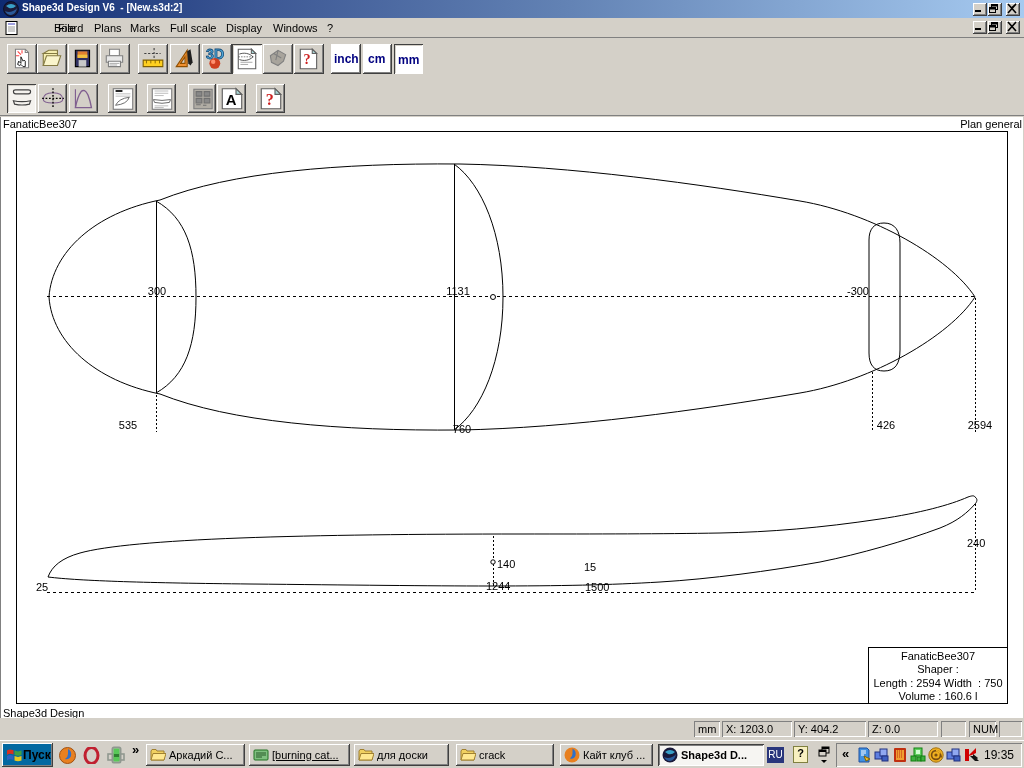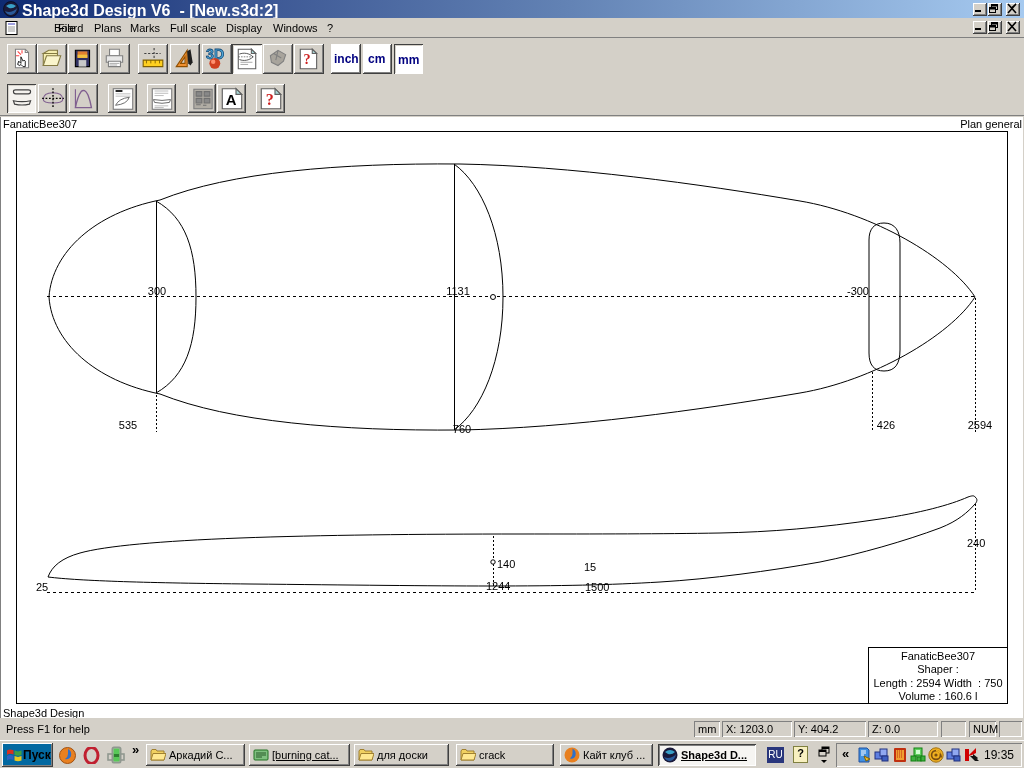--- a/index.html
+++ b/index.html
@@ -18,21 +18,21 @@
 </head>
 <body>
 
 <div class="abs" style="left:0;top:0;width:1024px;height:18px;background:linear-gradient(90deg,#0e2a72 0%,#3c5794 25%,#6282b4 55%,#a6caf0 100%);">
   <svg class="abs" style="left:3px;top:1px" width="16" height="16" viewBox="0 0 16 16">
     <circle cx="8" cy="8" r="7.5" fill="#1a1a3a"></circle>
     <path d="M3 5 Q8 1 13 5 Q10 8 6 7 Z" fill="#3aa0c8"></path>
     <path d="M2 10 Q6 12 10 10 Q13 9 14 7 Q13 13 8 14 Q4 14 2 10 Z" fill="#2a5a9a"></path>
     <circle cx="8" cy="8" r="7.5" fill="none" stroke="#000" stroke-width="0.5"></circle>
   </svg>
-  <span class="abs" style="left:22px;top:2px;color:#fff;font-weight:bold;font-size:16px;">Shape3d Design V6&nbsp; - [New.s3d:2]</span>
+  <span class="abs" style="left:22px;top:2px;color:#fff;font-weight:bold;font-size:10px;">Shape3d Design V6&nbsp; - [New.s3d:2]</span>
   <div class="capbtn" style="left:973px;top:3px;"><svg width="12" height="11" viewBox="0 0 12 11">
         <rect x="2" y="7" width="6" height="2" fill="#000"></rect>
       </svg></div>
   <div class="capbtn" style="left:988px;top:3px;"><svg width="12" height="11" viewBox="0 0 12 11">
         <rect x="3.5" y="1.5" width="6" height="5" fill="none" stroke="#000"></rect>
         <rect x="3.5" y="2" width="6" height="1.5" fill="#000"></rect>
         <rect x="1.5" y="4.5" width="6" height="5" fill="#d4d0c8" stroke="#000"></rect>
         <rect x="1.5" y="5" width="6" height="1.5" fill="#000"></rect>
       </svg></div>
   <div class="capbtn" style="left:1006px;top:3px;"><svg width="12" height="11" viewBox="0 0 12 11">
@@ -263,21 +263,20 @@
   <text x="967" y="547" font-size="11">240</text>
 
   <rect x="868.5" y="647.5" width="139" height="56" fill="#fff" stroke="#000"></rect>
   <text x="938" y="660" text-anchor="middle" font-size="11">FanaticBee307</text>
   <text x="938" y="673" text-anchor="middle" font-size="11">Shaper :</text>
   <text x="938" y="687" text-anchor="middle" font-size="11">Length : 2594 Width&nbsp; : 750</text>
   <text x="938" y="700" text-anchor="middle" font-size="11">Volume : 160.6 l</text>
 </svg>
 
 <div class="abs" style="left:0;top:718px;width:1024px;height:22px;background:#d4d0c8;">
-  <div class="sb" style="left:2px;width:688px;box-shadow:none;">Press F1 for help</div>
   <div class="sb" style="left:694px;width:26px;">mm</div>
   <div class="sb" style="left:722px;width:70px;">X: 1203.0</div>
   <div class="sb" style="left:794px;width:72px;">Y: 404.2</div>
   <div class="sb" style="left:868px;width:70px;">Z: 0.0</div>
   <div class="sb" style="left:941px;width:25px;"></div>
   <div class="sb" style="left:969px;width:27px;">NUM</div>
   <div class="sb" style="left:999px;width:23px;"></div>
 </div>
 
 <div class="abs" style="left:0;top:740px;width:1024px;height:28px;background:#d4d0c8;border-top:1px solid #fff;">
@@ -322,21 +321,21 @@
           <path d="M1 13 L3 6.5 H16 L14 13 Z" fill="#ffe890" stroke="#a08030"></path>
         </svg></span>для доски</div>
   <div class="taskbtn" style="left:456px;width:98px;"><span class="ticon"><svg width="16" height="16" viewBox="0 0 16 16">
           <path d="M1 4 L2 2.5 H6 L7 4 H14 V13 H1 Z" fill="#f0d060" stroke="#a08030"></path>
           <path d="M1 13 L3 6.5 H16 L14 13 Z" fill="#ffe890" stroke="#a08030"></path>
         </svg></span>crack</div>
   <div class="taskbtn" style="left:560px;width:93px;"><span class="ticon"><svg width="16" height="16" viewBox="0 0 16 16">
           <circle cx="8" cy="8" r="7.5" fill="#e88020"></circle>
           <path d="M8.5 1.5 Q12.5 3.5 11.5 8.5 Q10 12.5 6 11.5 Q8.5 9.5 8.5 6.8 Q8.5 3.8 8.5 1.5 Z" fill="#3070c8"></path>
         </svg></span>Кайт клуб ...</div>
-  <div class="taskbtn" style="left:658px;width:98px;background:#f6f5f2;box-shadow:inset 1px 1px 0 #404040, inset -1px -1px 0 #fff, inset 2px 2px 0 #808080;font-weight:bold;text-decoration:underline;"><span class="ticon"><svg width="16" height="16" viewBox="0 0 16 16">
+  <div class="taskbtn" style="left:658px;width:106px;background:#f6f5f2;box-shadow:inset 1px 1px 0 #404040, inset -1px -1px 0 #fff, inset 2px 2px 0 #808080;font-weight:bold;"><span class="ticon"><svg width="16" height="16" viewBox="0 0 16 16">
           <circle cx="8" cy="8" r="7.5" fill="#1a1a3a"></circle>
           <path d="M3 5 Q8 1 13 5 Q10 8 6 7 Z" fill="#3aa0c8"></path>
           <path d="M2 10 Q6 12 10 10 Q13 9 14 7 Q13 13 8 14 Q4 14 2 10 Z" fill="#2a5a9a"></path>
         </svg></span>Shape3d D...</div>
 
   <div class="abs" style="left:767px;top:6px;width:17px;height:16px;background:#29367c;color:#fff;font-size:10px;text-align:center;padding-top:2px;">RU</div>
 
   <div class="abs" style="left:793px;top:5px;width:15px;height:17px;background:#f8f0c0;border:1px solid #808040;text-align:center;font-weight:bold;">?</div>
 
   <svg class="abs" style="left:818px;top:5px;" width="13" height="18" viewBox="0 0 13 18">

